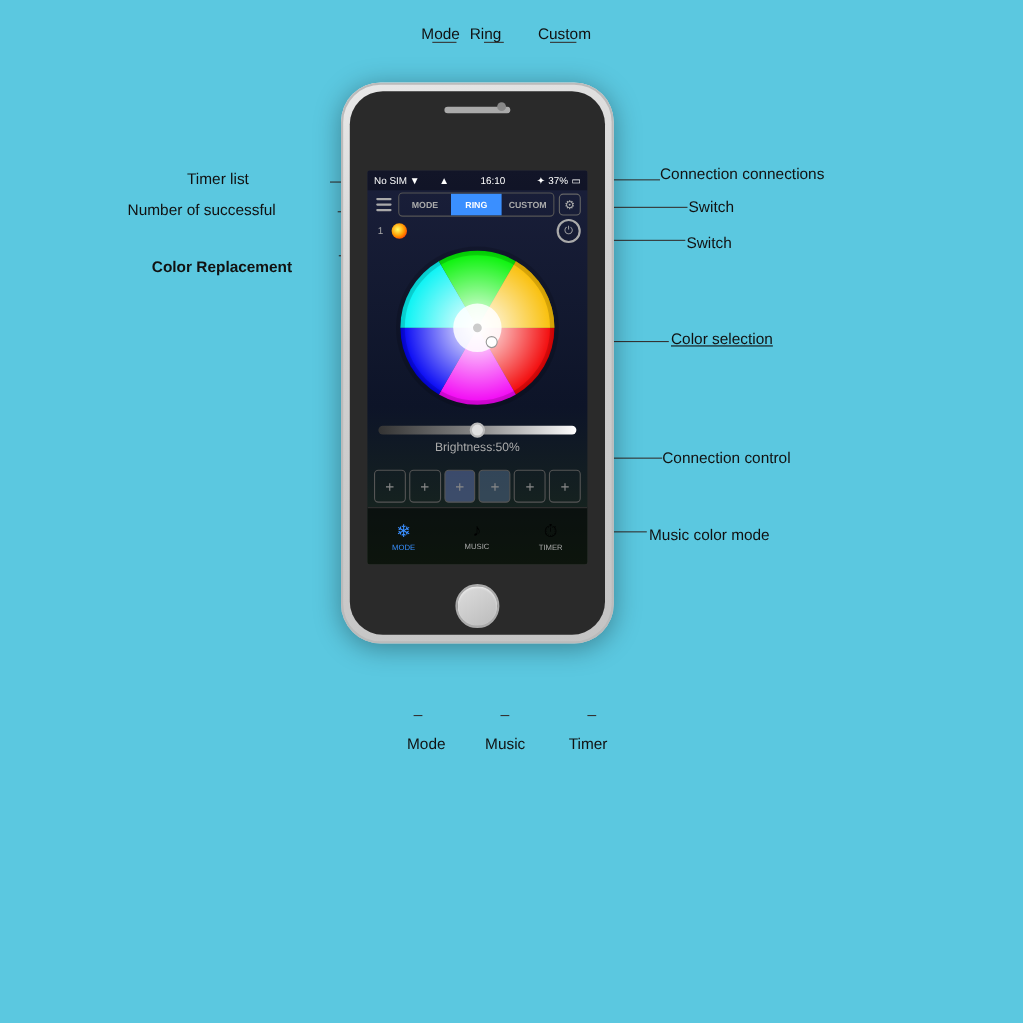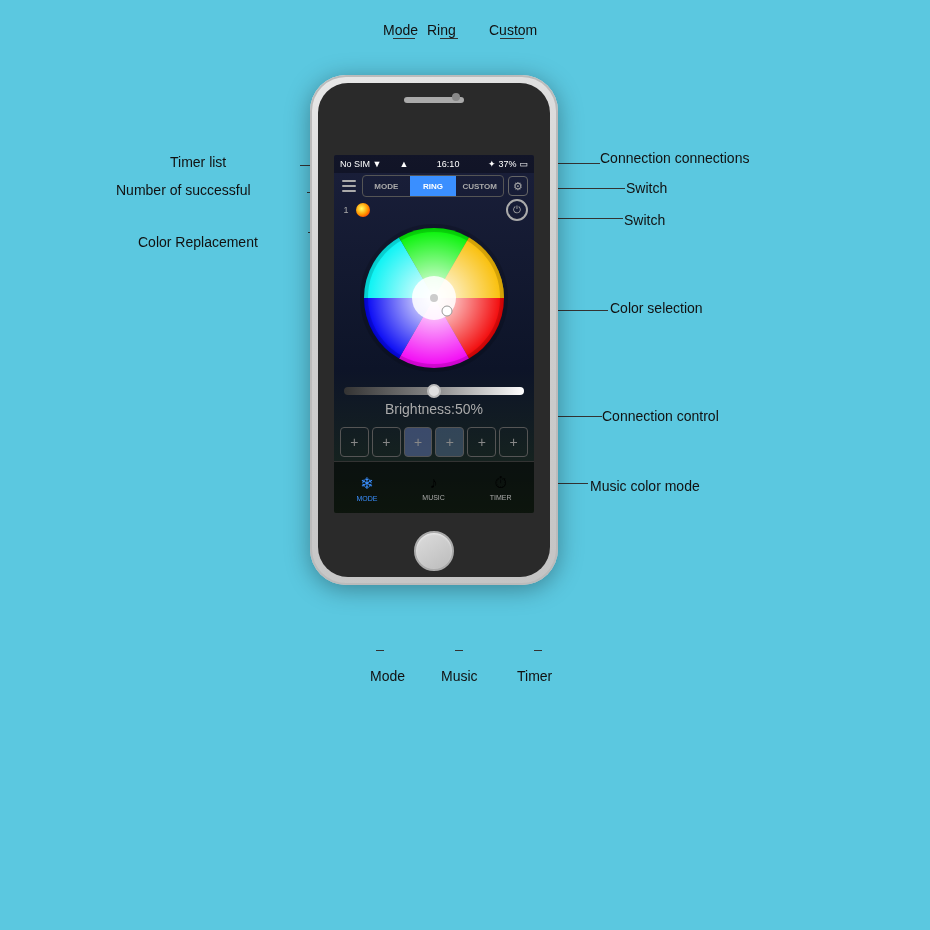--- a/index.html
+++ b/index.html
@@ -168,21 +168,21 @@
       top: 50%; left: 50%;
       transform: translate(-50%, -50%);
       width: 14px; height: 14px;
       background: #e0e0e0;
       border-radius: 50%;
       border: 2px solid #bbb;
       cursor: pointer;
     }
     .brightness-label {
       text-align: center;
-      font-size: 14px;
+      font-size: 11px;
       color: #aaa;
       margin-top: 6px;
     }
 
     
     .swatches-row {
       position: absolute;
       top: 270px; left: 6px; right: 6px;
       height: 34px;
       display: flex; gap: 3px; align-items: center;
@@ -232,26 +232,26 @@
   </style>
 </head>
 <body>
 
 <span class="ann" style="left:383px; top:22px;">Mode</span>
 <span class="ann" style="left:427px; top:22px;">Ring</span>
 <span class="ann" style="left:489px; top:22px;">Custom</span>
 
 <span class="ann" style="left:170px; top:154px;">Timer list</span>
 <span class="ann" style="left:116px; top:182px;">Number of successful</span>
-<span class="ann" style="left:138px; top:234px;">Color Replacement</span>
+<span class="ann" style="left:138px; top:234px;font-weight:bold;">Color Replacement</span>
 
 <span class="ann" style="left:600px; top:150px;">Connection connections</span>
 <span class="ann" style="left:626px; top:180px;">Switch</span>
 <span class="ann" style="left:624px; top:212px;">Switch</span>
-<span class="ann" style="left:610px; top:300px;">Color selection</span>
+<span class="ann" style="left:610px; top:300px;text-decoration:underline;">Color selection</span>
 <span class="ann" style="left:602px; top:408px;">Connection control</span>
 <span class="ann" style="left:590px; top:478px;">Music color mode</span>
 
 <span class="ann" style="left:370px; top:668px;">Mode</span>
 <span class="ann" style="left:441px; top:668px;">Music</span>
 <span class="ann" style="left:517px; top:668px;">Timer</span>
 
 <div class="ann-line" style="left:300px; top:165px; width:40px;"></div>
 <div class="ann-line" style="left:307px; top:192px; width:30px;"></div>
 <div class="ann-line" style="left:308px; top:232px; width:28px;"></div>

